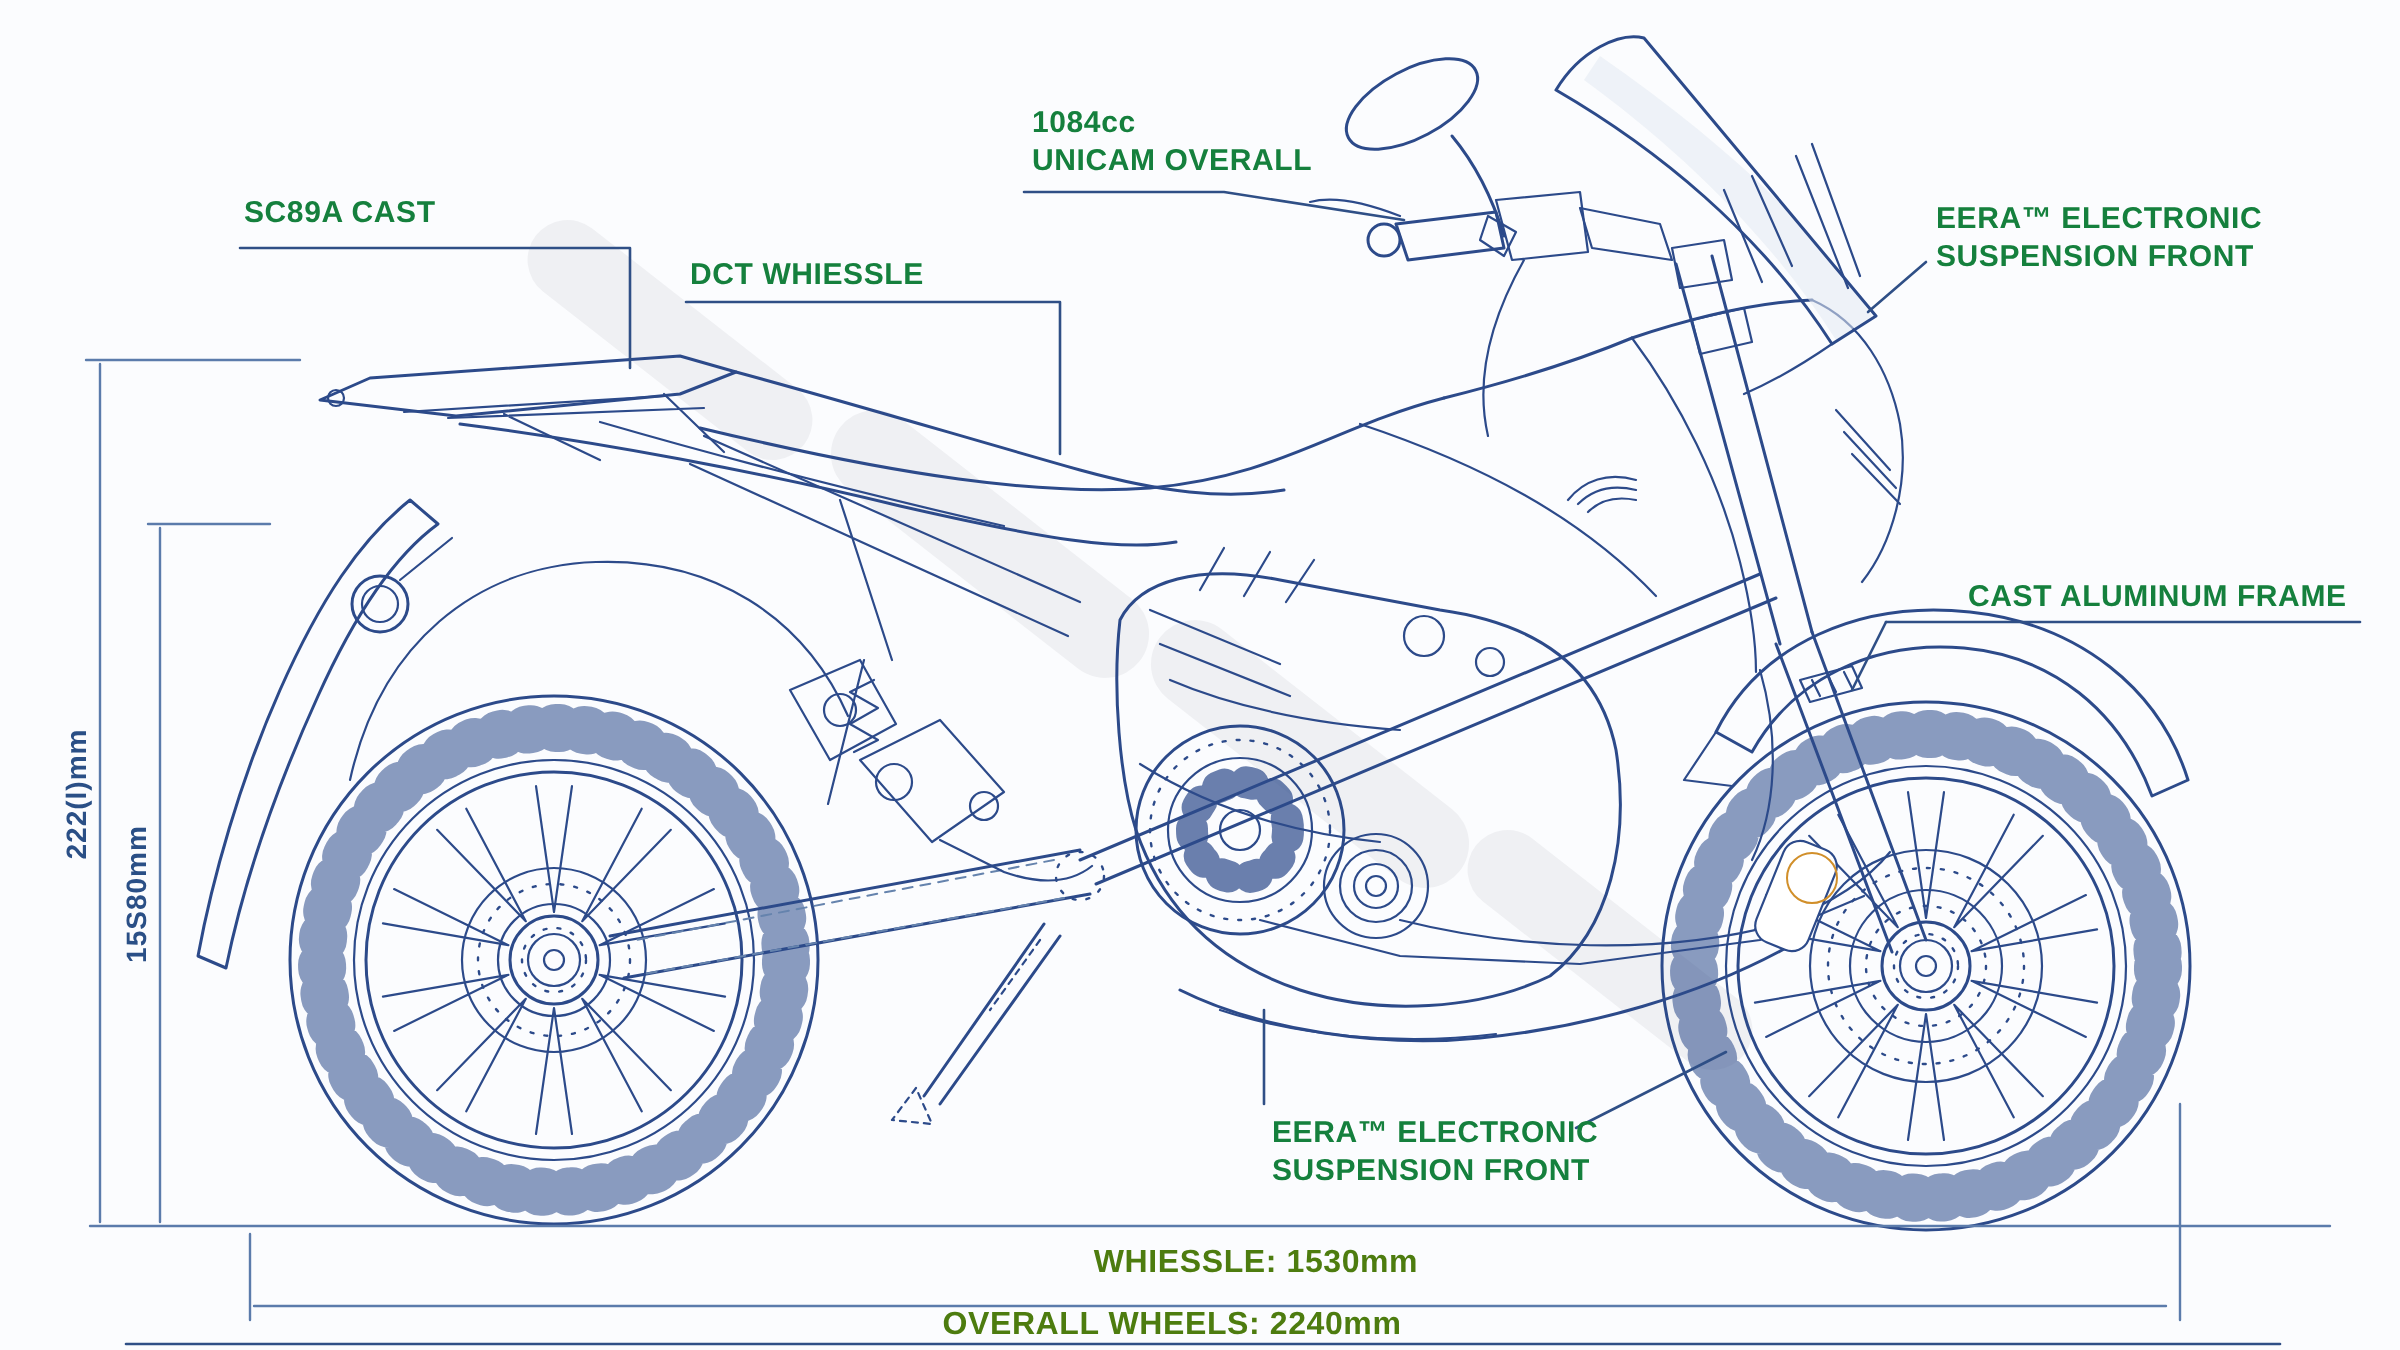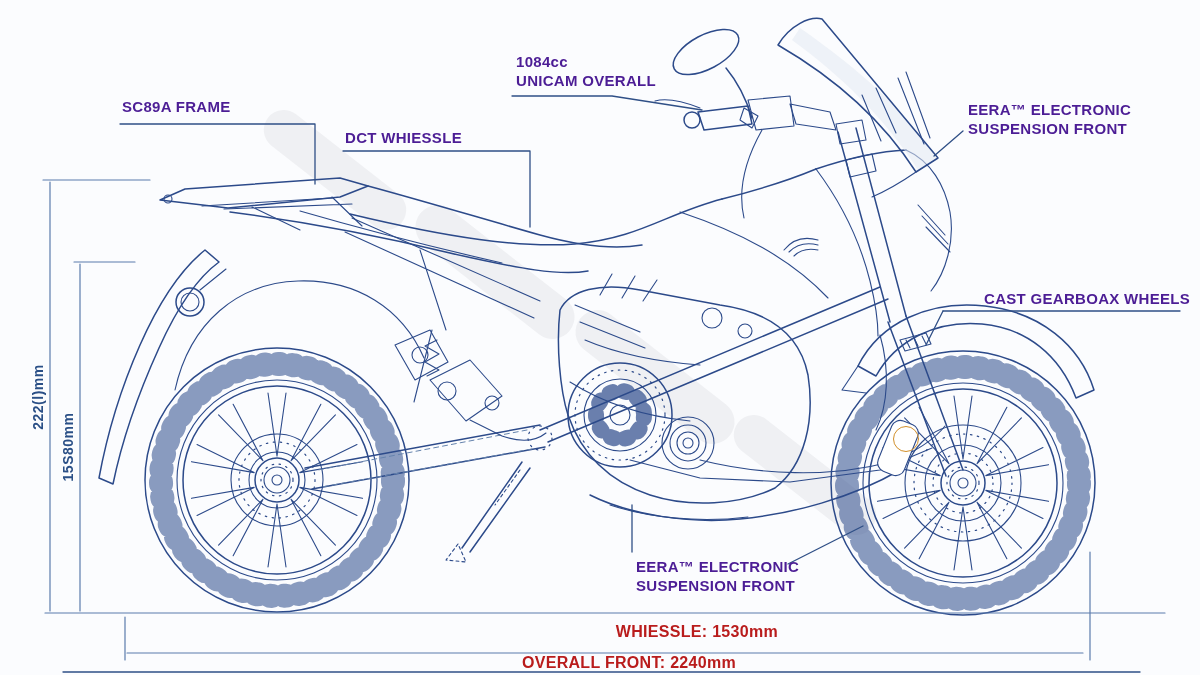--- a/index.html
+++ b/index.html
@@ -14,23 +14,23 @@
   .ln2{stroke:#2c4a8a;stroke-width:1.1}
   .lt{stroke:#6583ad;stroke-width:1}
   .dm{stroke:#5b7bab;stroke-width:1.2}
   .dmd{stroke:#2f4f86;stroke-width:1.3}
   .tread{stroke:#2c4a8a;stroke-width:24;stroke-dasharray:2 12.4;opacity:.55}
   .dots{stroke:#2c4a8a;stroke-width:1.2;stroke-dasharray:1.5 5.5}
   .fillw{fill:#ffffff}
   .shade{fill:#e3e9f2;stroke:none;opacity:.55}
   .wm{fill:#9aa0a8;stroke:none;opacity:.12}
   .lbl{position:absolute;font:600 15px/19px "Liberation Sans",sans-serif;
-       color:#4c1d95;letter-spacing:.3px;white-space:nowrap}
+       color:#15803d;letter-spacing:.3px;white-space:nowrap}
   .dimtxt{position:absolute;font:700 16px/18px "Liberation Sans",sans-serif;
-       color:#b91c1c;letter-spacing:.3px;white-space:nowrap;text-align:right}
+       color:#4d7c0f;letter-spacing:.3px;white-space:nowrap;text-align:center}
   .vlbl{position:absolute;font:600 14px "Liberation Sans",sans-serif;color:#2a4f86;
        letter-spacing:.5px;white-space:nowrap;transform:translate(-50%,-50%) rotate(-90deg)}
 </style>
 </head>
 <body>
 
 <svg width="1200" height="675" viewBox="0 0 1200 675">
   <defs>
     <marker id="arD" markerWidth="10" markerHeight="9" refX="9" refY="3.5" orient="auto-start-reverse">
         <path d="M0,0 L9.5,3.5 L0,7 Z" fill="#3a5a96" stroke="none"></path>
@@ -241,40 +241,40 @@
       <line class="dmd" x1="943" y1="311" x2="1180" y2="311"></line>
       <path class="dmd" d="M943,311 L926,345" marker-end="url(#arN)" fill="none"></path>
     </g>
     <g>
       <path class="dmd" d="M632,552 L632,505" marker-end="url(#arN)" fill="none"></path>
       <path class="dmd" d="M788,564 L863,526" marker-end="url(#arN)" fill="none"></path>
     </g>
   </g>
 </svg>
 
-<div class="lbl" style="left:122px;top:97px">SC89A FRAME</div>
+<div class="lbl" style="left:122px;top:97px">SC89A CAST</div>
 
 <div class="lbl" style="left:345px;top:128px">DCT WHIESSLE</div>
 
 <div class="lbl" style="left:516px;top:52px">
   <div>1084cc</div>
   <div>UNICAM OVERALL</div>
 </div>
 
 <div class="lbl" style="left:968px;top:100px">
   <div>EERA™ ELECTRONIC</div>
   <div>SUSPENSION FRONT</div>
 </div>
 
-<div class="lbl" style="left:984px;top:289px">CAST GEARBOAX WHEELS</div>
+<div class="lbl" style="left:984px;top:289px">CAST ALUMINUM FRAME</div>
 
 <div class="lbl" style="left:636px;top:557px">
   <div>EERA™ ELECTRONIC</div>
   <div>SUSPENSION FRONT</div>
 </div>
 
 <div class="vlbl" style="left:38px;top:397px">222(l)mm</div>
 
 <div class="vlbl" style="left:68px;top:447px">15S80mm</div>
 
 <div class="dimtxt" style="left:478px;top:623px;width:300px">WHIESSLE: 1530mm</div>
 
-<div class="dimtxt" style="left:436px;top:654px;width:300px">OVERALL FRONT: 2240mm</div>
+<div class="dimtxt" style="left:436px;top:654px;width:300px">OVERALL WHEELS: 2240mm</div>
 
 </body></html>

